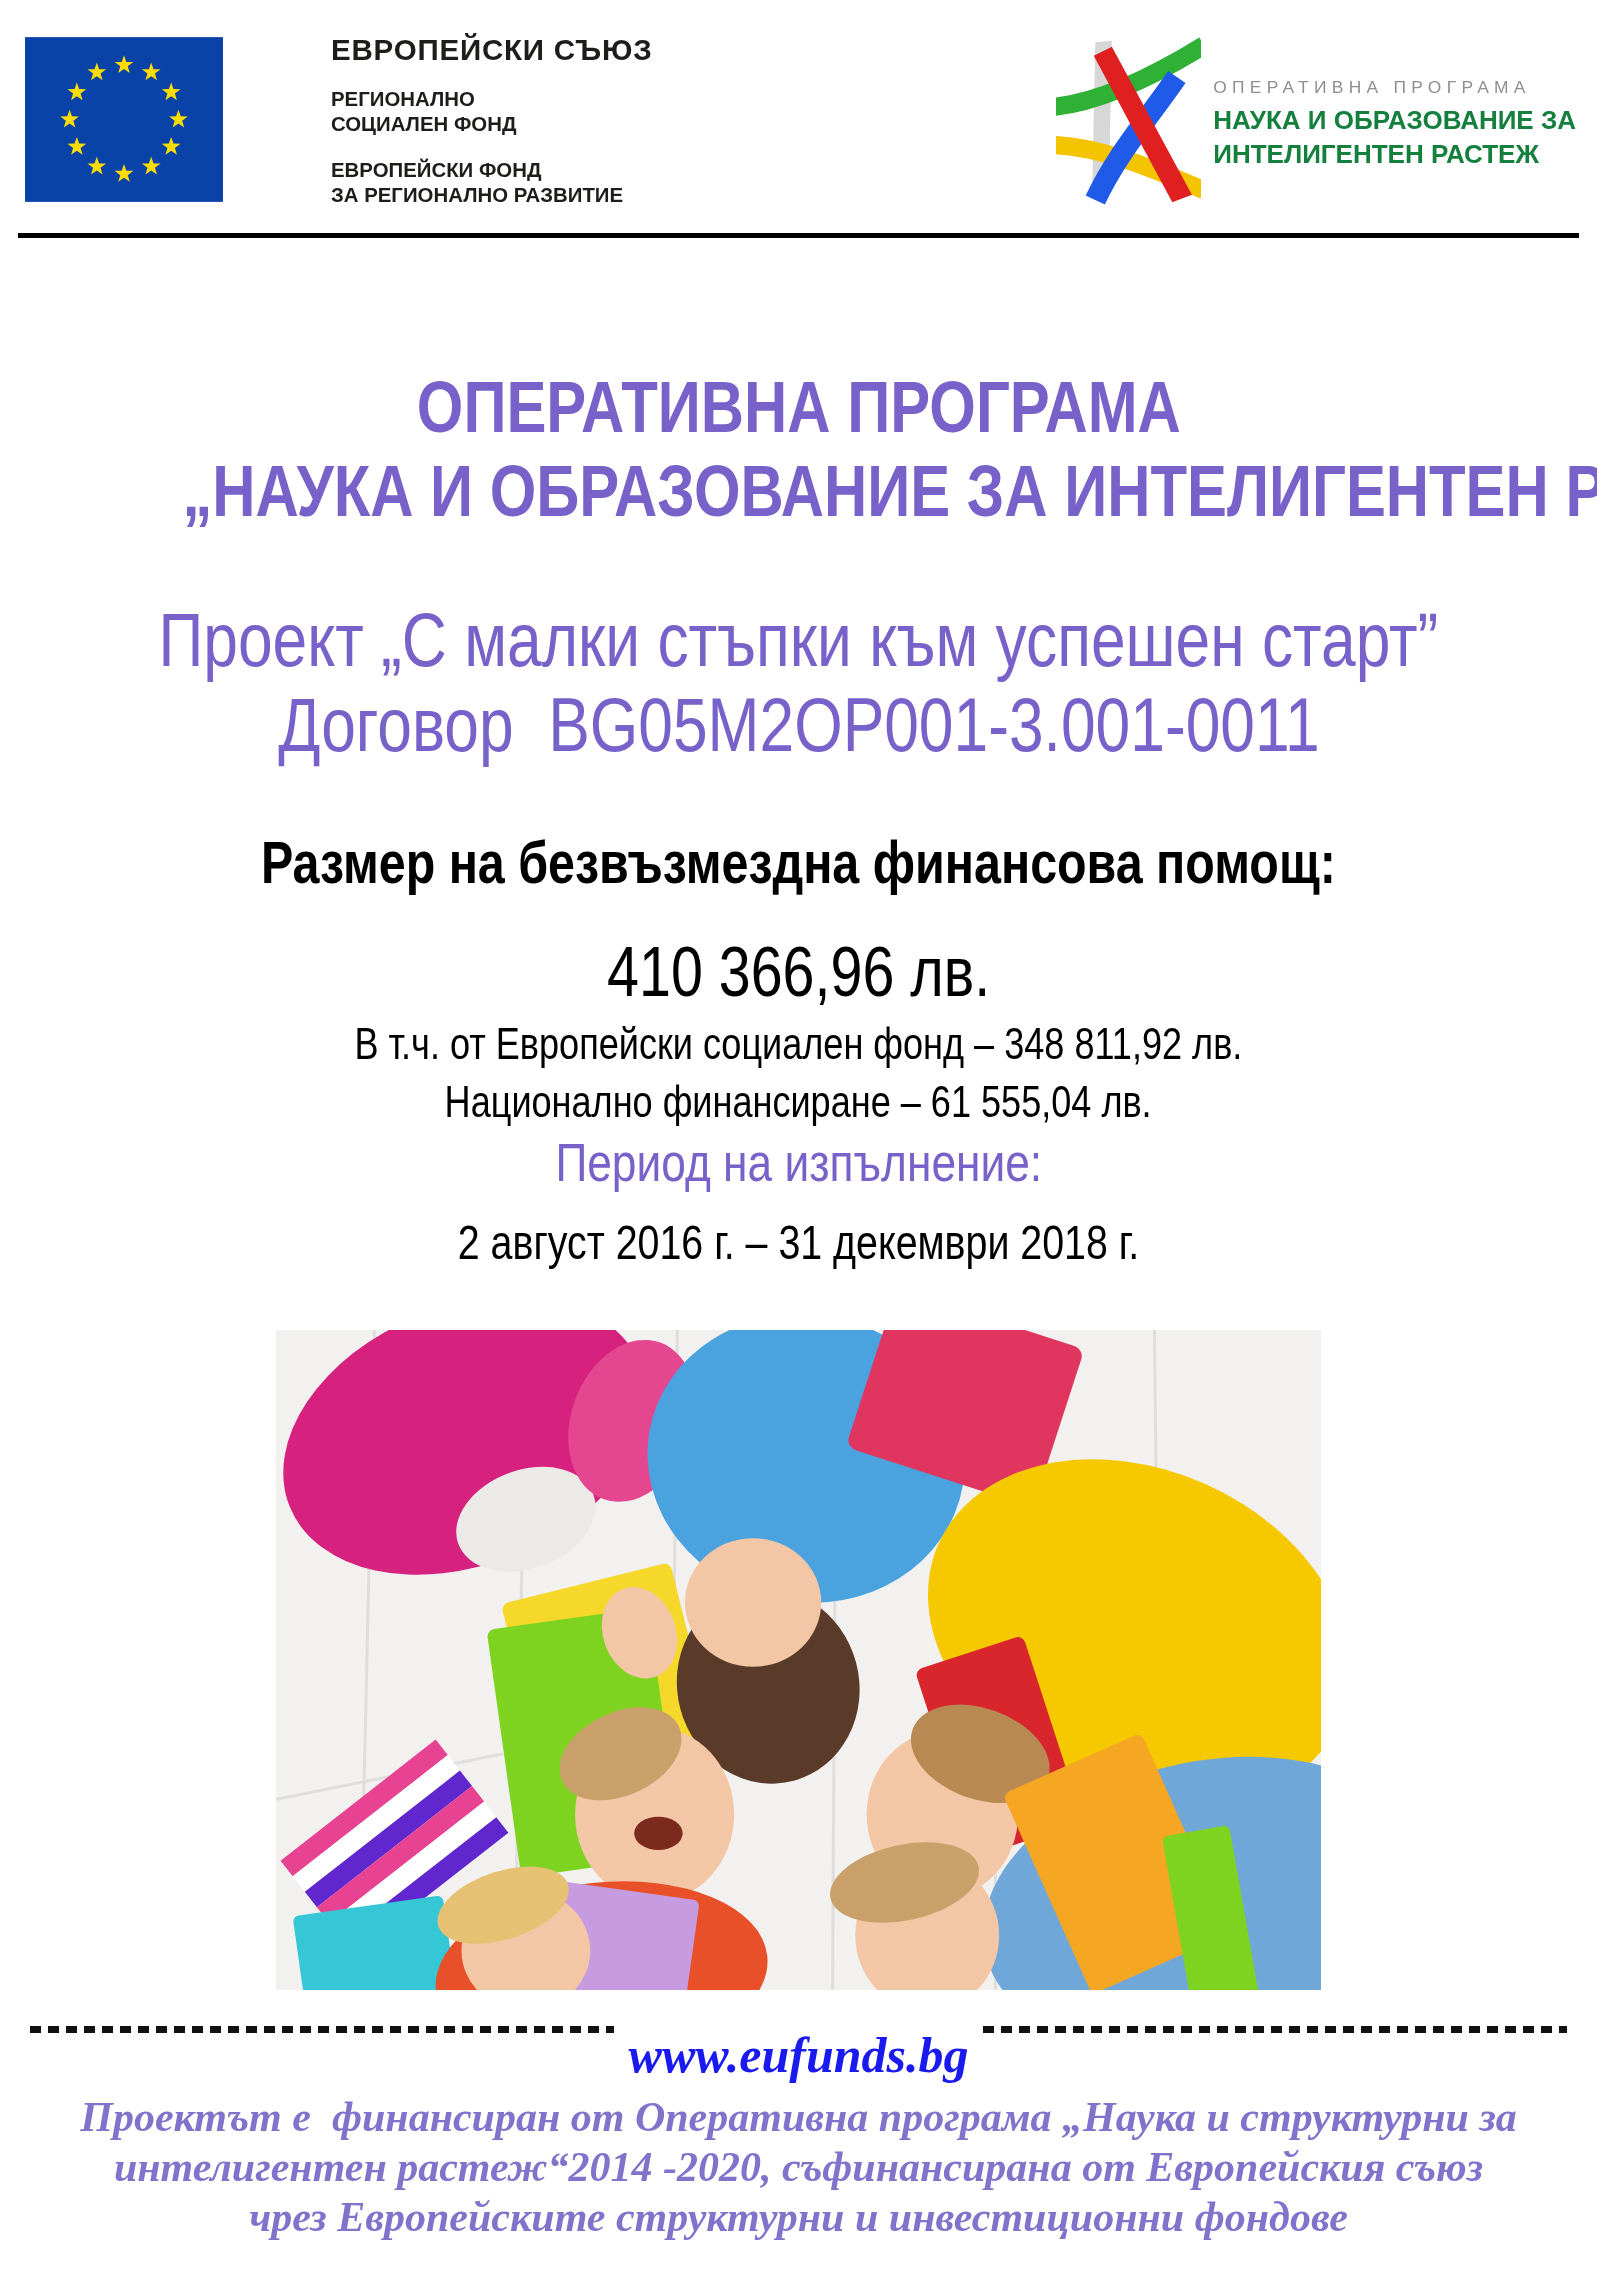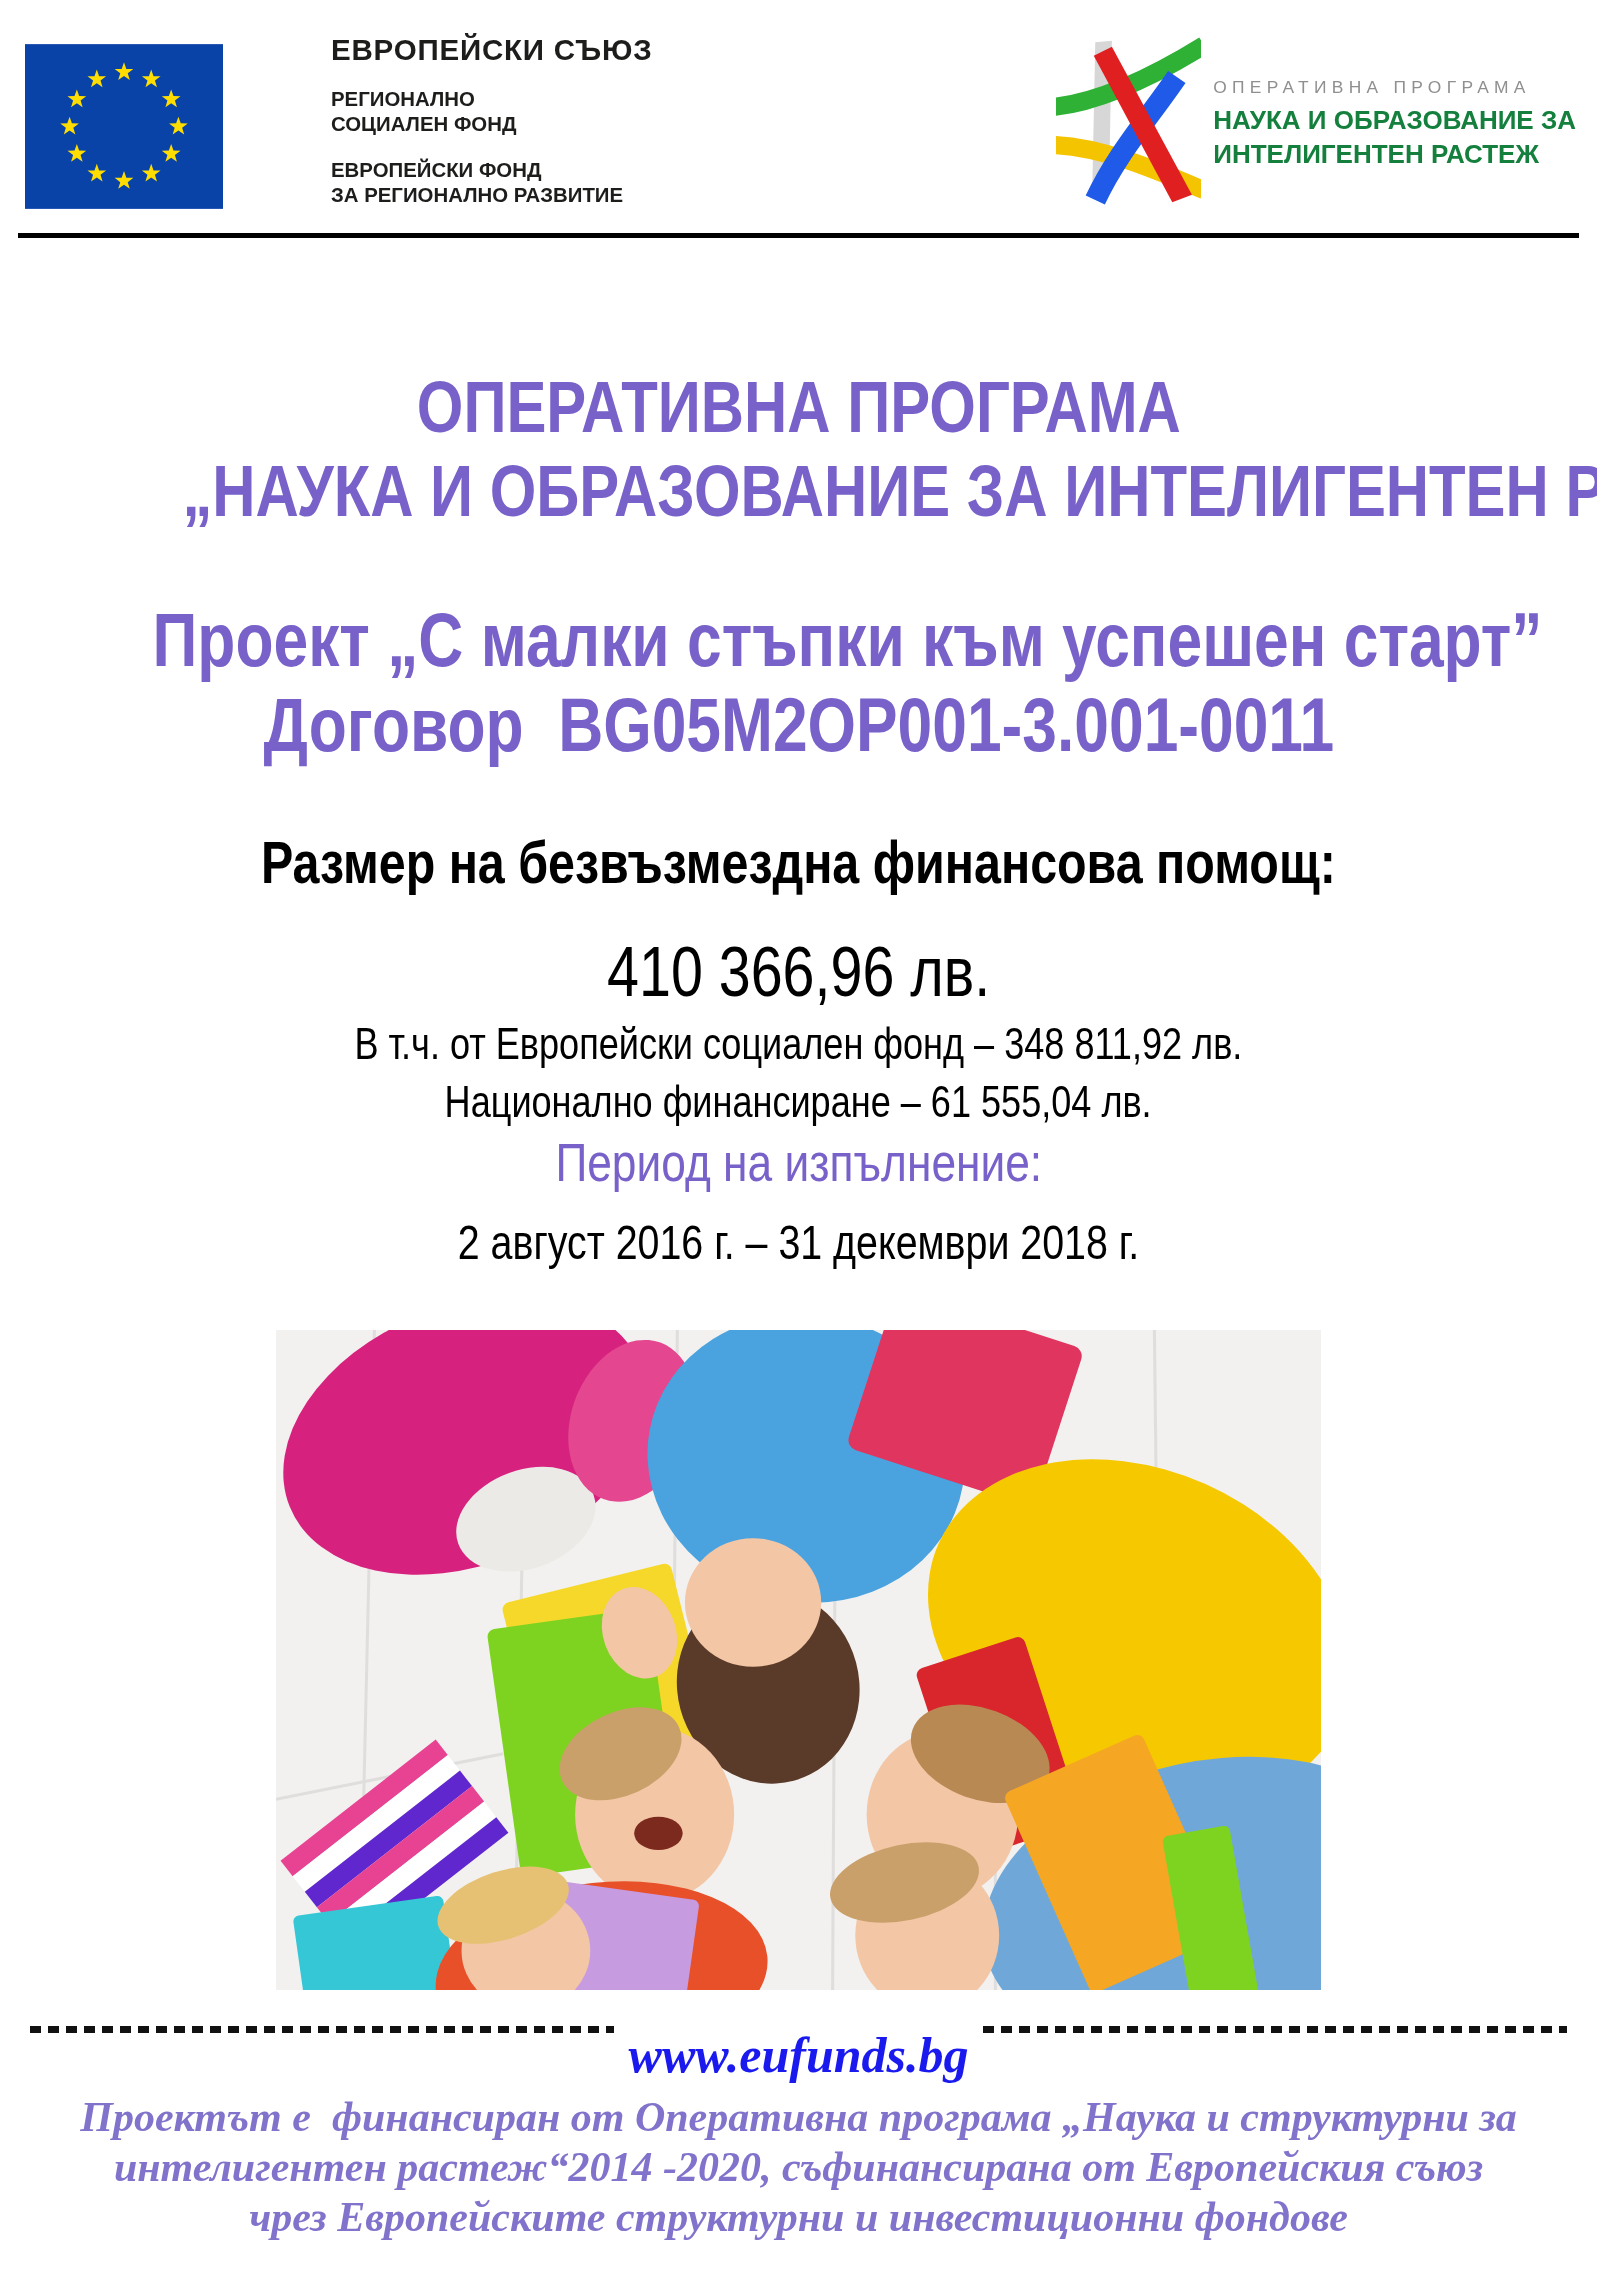--- a/index.html
+++ b/index.html
@@ -3,37 +3,37 @@
 <meta charset="utf-8">
 <style>
   html,body{margin:0;padding:0;}
   body{
     width:1597px;height:2295px;overflow:hidden;background:#ffffff;
     font-family:"Liberation Sans",sans-serif;color:#000;
     position:relative;
   }
   
   .header{display:flex;justify-content:space-between;align-items:flex-start;padding:30px 21px 0 25px;}
-  .eu-logo-block{display:flex;align-items:flex-end;}
+  .eu-logo-block{display:flex;align-items:center;}
   .eu-flag{width:198px;height:165px;flex:0 0 auto;}
   .eu-text{margin-left:108px;padding-top:3px;color:#1d1d1b;}
   .eu-title{font-size:29.5px;font-weight:bold;letter-spacing:0.8px;}
   .eu-sub{font-size:20.4px;font-weight:bold;line-height:1.26;margin-top:19.7px;}
   .op-logo-block{display:flex;align-items:flex-start;margin-top:0;}
   .op-ribbons{width:145px;height:180px;flex:0 0 auto;}
   .op-text{margin-top:47px;margin-left:12px;}
   .op-caption{font-size:17.4px;color:#8f8f8f;letter-spacing:5.3px;white-space:nowrap;}
   .op-title{font-size:26px;font-weight:bold;color:#15803d;line-height:1.3;margin-top:6px;}
   .rule{height:5.3px;background:#000;margin:23px 18px 0 18px;}
   
   .main{text-align:center;}
   .cond{display:inline-block;transform:scaleX(0.82);transform-origin:50% 50%;white-space:pre;}
   .purple{color:var(--purple,#7862c9);}
   .program-title{margin-top:127px;font-size:73px;font-weight:bold;line-height:1.14;}
-  .project-title{margin-top:65px;font-size:76px;font-weight:bold;line-height:1.12;}
+  .project-title{margin-top:65px;font-size:76px;font-weight:normal;line-height:1.12;}
   .grant{margin-top:61px;}
   .grant-heading{font-size:59px;font-weight:bold;line-height:1.22;}
   .grant-total{font-size:70px;font-weight:normal;line-height:1.22;margin-top:30px;}
   .grant-sub{font-size:44px;font-weight:normal;line-height:1.3;}
   .period-heading{font-size:54px;font-weight:normal;line-height:1.2;}
   .period-value{font-size:48px;font-weight:normal;line-height:1.2;margin-top:20px;}
   
   .photo{display:block;margin:58px auto 0;width:1045px;height:660px;}
   
   .sep{display:flex;align-items:flex-start;margin:36px 30px 0 30px;gap:15px;}

